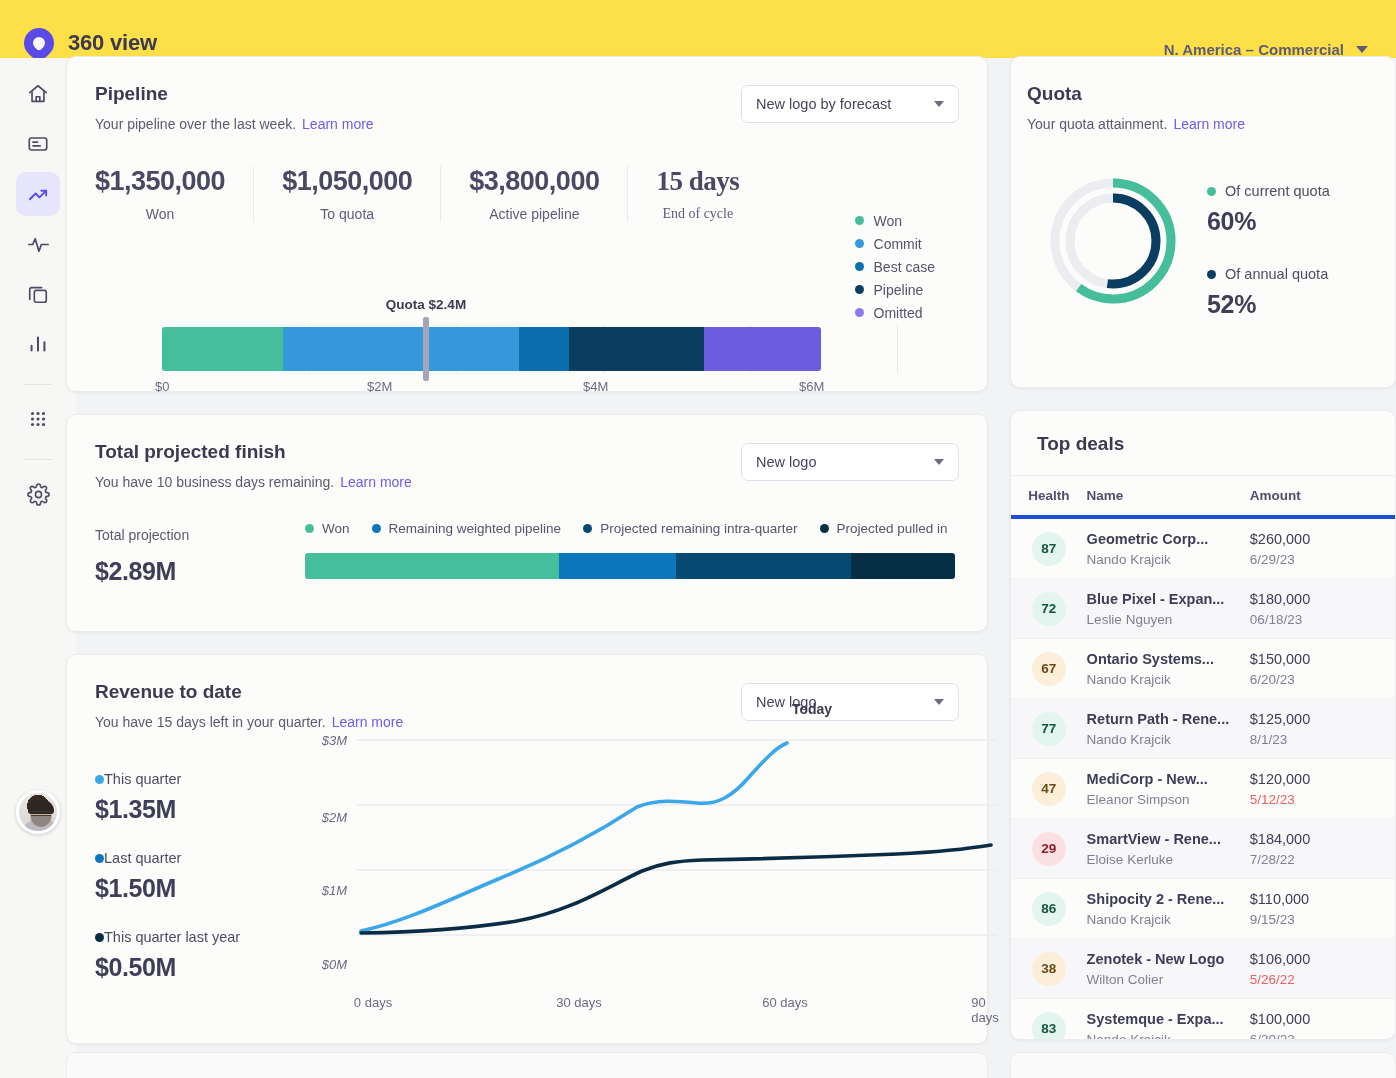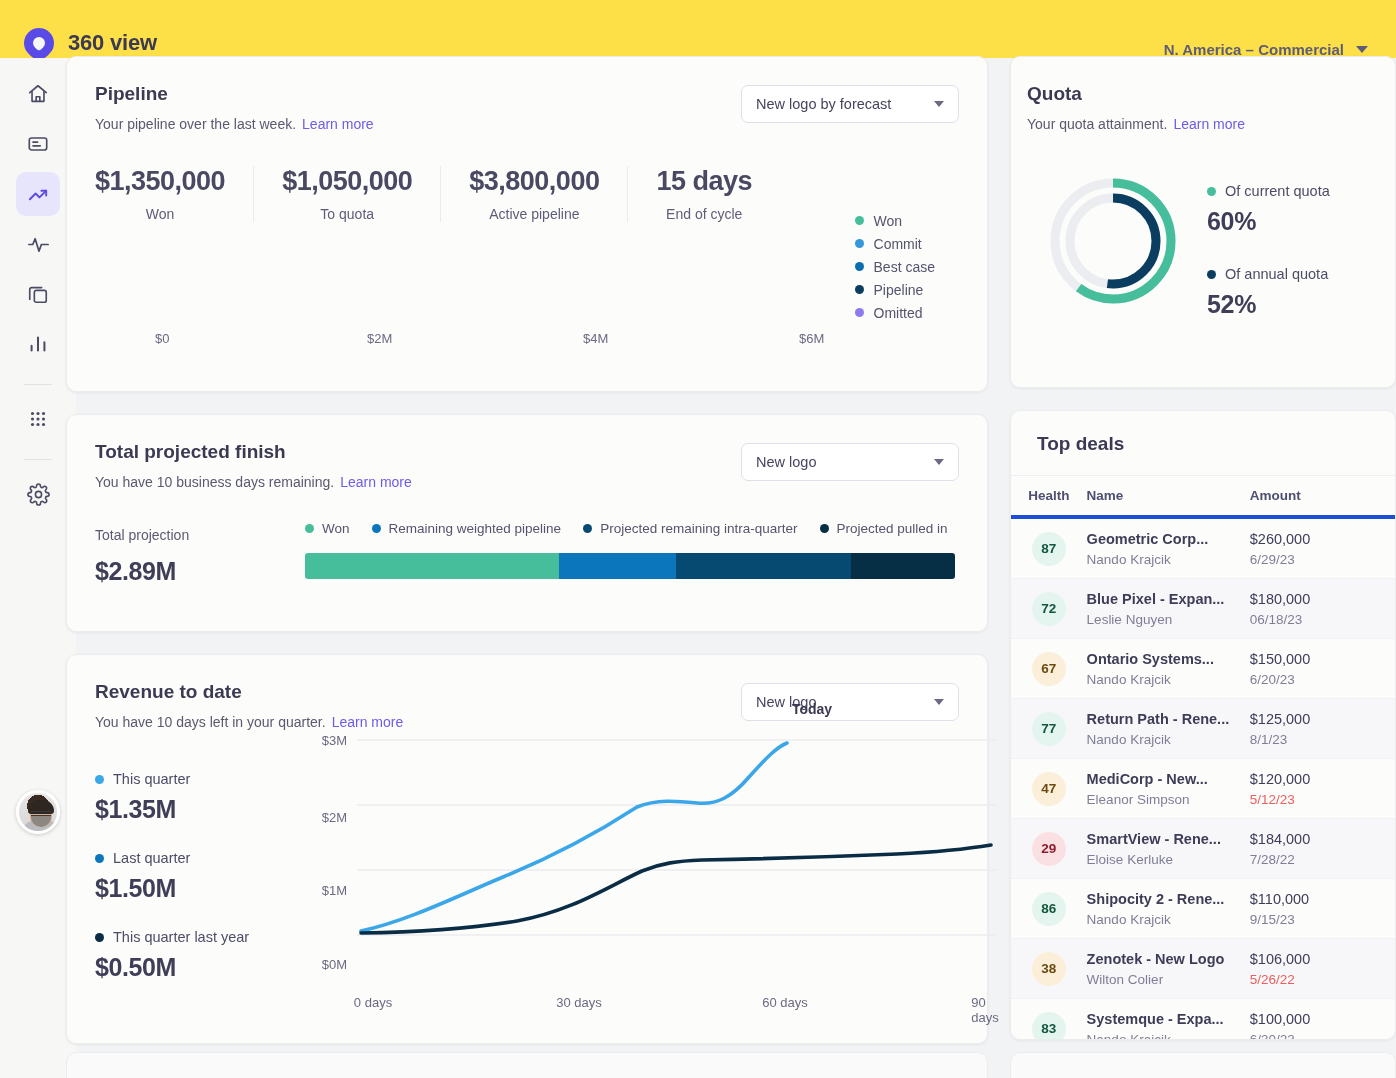--- a/index.html
+++ b/index.html
@@ -107,21 +107,21 @@
     width: 0; height: 0;
     border-left: 5px solid transparent; border-right: 5px solid transparent;
     border-top: 6px solid #6B6A85;
   }
   
   #pipeline-card { position: relative; padding: 26px 0 24px 0; height: 336px; }
   .pad { padding-left: 28px; padding-right: 28px; }
   .kpis { display: flex; margin-top: 34px; padding-left: 28px; }
   .kpi { padding: 0 28px; border-right: 1px solid #ECEAEF; }
   .kpi:first-child { padding-left: 0; }
-  .kpi:last-child { border-right: none; }
+  .kpi:last-child { border-right: none; font-family: Liberation Serif, serif; }
   .kpi-val { font-size: 27px; font-weight: bold; color: #4A4963; letter-spacing: -0.5px; }
   .kpi-lbl { font-size: 14px; color: #5E5D78; margin-top: 9px; text-align: center; }
   .legend-v { position: absolute; right: 52px; top: 152px; }
   .legend-row { display: flex; align-items: center; gap: 10px; height: 23px; }
   .dot { width: 9px; height: 9px; border-radius: 50%; flex: none; }
   .legend-txt { font-size: 14px; color: #55546D; }
   .bar-wrap { position: absolute; left: 95px; top: 268px; width: 750px; }
   .bar-track { position: relative; height: 48px; }
   .bar-stack { display: flex; height: 44px; width: 100%; position: absolute; top: 2px; }
   .bar-seg { height: 44px; }
@@ -133,25 +133,25 @@
   .axis-lbls { position: relative; height: 18px; margin-top: 6px; }
   .axis-lbl { position: absolute; font-size: 13px; color: #6B6A82; }
   
   #projected-card { position: relative; padding: 26px 0 26px 0; height: 218px; margin-top: 22px; }
   .tp-legend { display: flex; gap: 22px; align-items: center; }
   .tp-legend .legend-txt { font-size: 13.5px; }
   .tp-bar { display: flex; height: 26px; border-radius: 3px; overflow: hidden; }
   
   #revenue-card { position: relative; padding: 26px 0 22px 0; height: 390px; margin-top: 22px; }
   .rev-legend-item { margin-bottom: 26px; }
-  .rev-legend-top { display: flex; align-items: center; gap: 9px; }
+  .rev-legend-top { display: flex; align-items: center; }
   .rev-legend-lbl { font-size: 14.5px; color: #4D4C67; }
   .rev-legend-val { font-size: 25px; font-weight: bold; color: #3F3E58; margin-top: 8px; letter-spacing: -0.4px; }
   .chart-area { position: absolute; left: 290px; top: 80px; width: 640px; height: 260px; }
-  .ylbl { position: absolute; font-size: 13px; color: #6B6A82; right: 100%; margin-right: 10px; transform: translateY(-50%); }
+  .ylbl { position: absolute; font-size: 13px; color: #6B6A82; right: 100%; margin-right: 10px; transform: translateY(-50%); font-style: italic; }
   .xlbl { position: absolute; font-size: 13px; color: #6B6A82; top: 100%; transform: translateX(-50%); }
   .today-lbl { position: absolute; font-size: 14px; font-weight: bold; color: #3B3A52; transform: translateX(-50%); }
   
   #quota-card { position: relative; padding: 26px 0; height: 332px; }
   .donut-wrap { position: absolute; left: 36px; top: 118px; width: 132px; height: 132px; }
   .q-legend { position: absolute; left: 196px; top: 126px; }
   .q-lbl { font-size: 14.5px; color: #4D4C67; }
   .q-val { font-size: 25px; font-weight: bold; color: #3F3E58; margin: 8px 0 30px 0; letter-spacing: -0.3px; }
   
   #deals-card { position: relative; margin-top: 22px; height: 630px; overflow: hidden; padding: 0; }
@@ -309,20 +309,38 @@
             <span class="dot" style="background:#0A3D5F"></span>
             <span class="legend-txt">Pipeline</span>
           </div>
         <div class="legend-row">
             <span class="dot" style="background:#8C7BF0"></span>
             <span class="legend-txt">Omitted</span>
           </div>
       </div>
 
       <div class="bar-wrap">
+        <div class="bar-track">
+          <div class="gridline" style="left:0"></div>
+          <div class="gridline" style="left:147px"></div>
+          <div class="gridline" style="left:294px"></div>
+          <div class="gridline" style="left:441px"></div>
+          <div class="gridline" style="left:588px"></div>
+          <div class="gridline" style="left:735px"></div>
+          <div class="bar-stack">
+            <div class="bar-seg" style="width:16.1%;background:#46BE9B"></div>
+            <div class="bar-seg" style="width:24.8%;background:#3498DB"></div>
+            <div class="bar-seg" style="width:6.7%;background:#3498DB"></div>
+            <div class="bar-seg" style="width:6.6%;background:#0B6FAF"></div>
+            <div class="bar-seg" style="width:18.0%;background:#0A3D5F"></div>
+            <div class="bar-seg" style="width:15.7%;background:#6C5CE0"></div>
+          </div>
+          <div class="quota-marker" style="left:261px"></div>
+          <div class="quota-label" style="left:264px">Quota $2.4M</div>
+        </div>
         <div class="axis-lbls">
           <div class="axis-lbl" style="left:-7px">$0</div>
           <div class="axis-lbl" style="left:205px">$2M</div>
           <div class="axis-lbl" style="left:421px">$4M</div>
           <div class="axis-lbl" style="left:637px">$6M</div>
         </div>
       </div>
     </div>
 
     <div class="card" id="projected-card">
@@ -367,21 +385,21 @@
         <div style="width:18%;background:#0B76BC"></div>
         <div style="width:27%;background:#064A72"></div>
         <div style="width:16%;background:#062E44"></div>
       </div>
     </div>
 
     <div class="card" id="revenue-card">
       <div class="pad">
         <div class="card-title">Revenue to date</div>
         <div class="card-sub">
-          <span>You have 10 days left in your quarter.</span><a class="learn-more">Learn more</a>
+          <span>You have 15 days left in your quarter.</span><a class="learn-more">Learn more</a>
         </div>
       </div>
 
       <div class="dropdown" style="position:absolute; right:28px; top:28px; width:218px;">
         <span>New logo</span>
         <span class="caret-sm"></span>
       </div>
 
       <div style="position:absolute; left:28px; top:116px; width:240px;">
         <div class="rev-legend-item">

